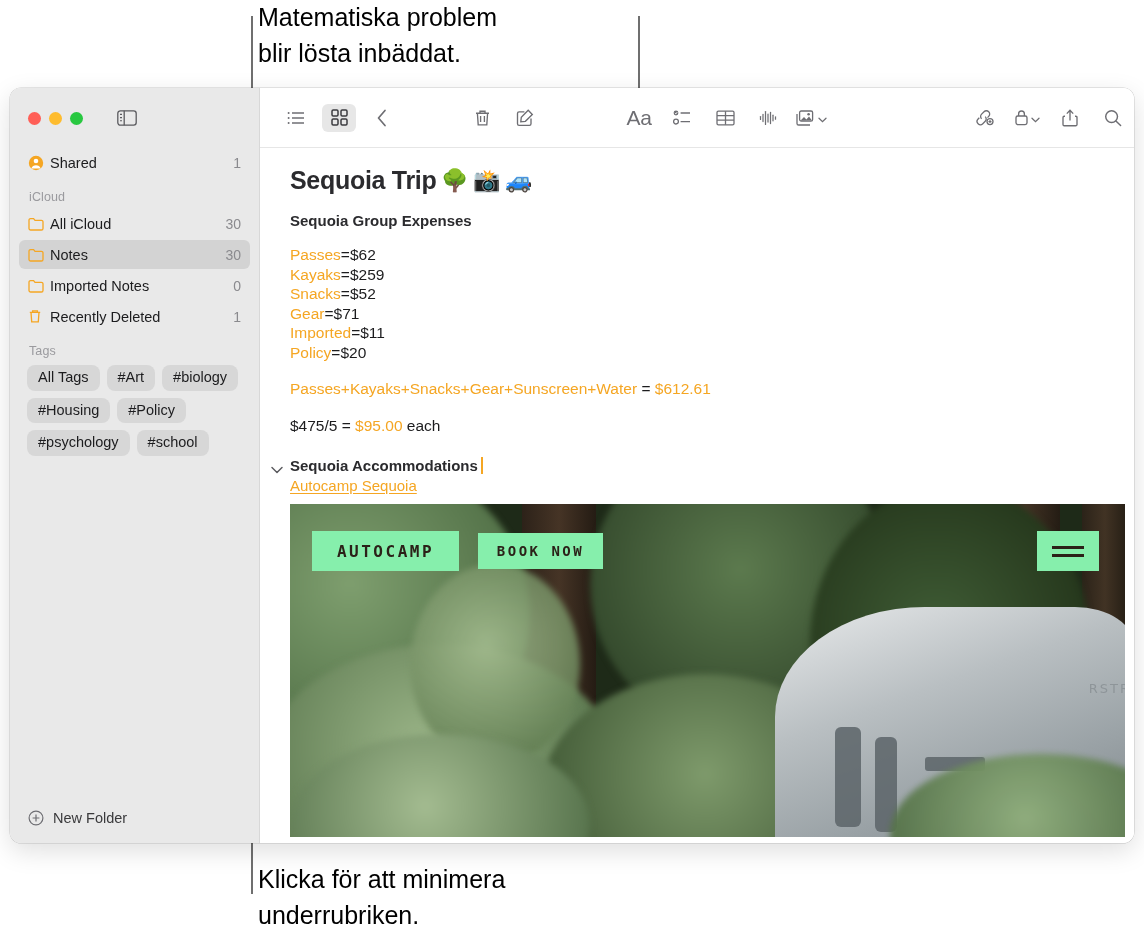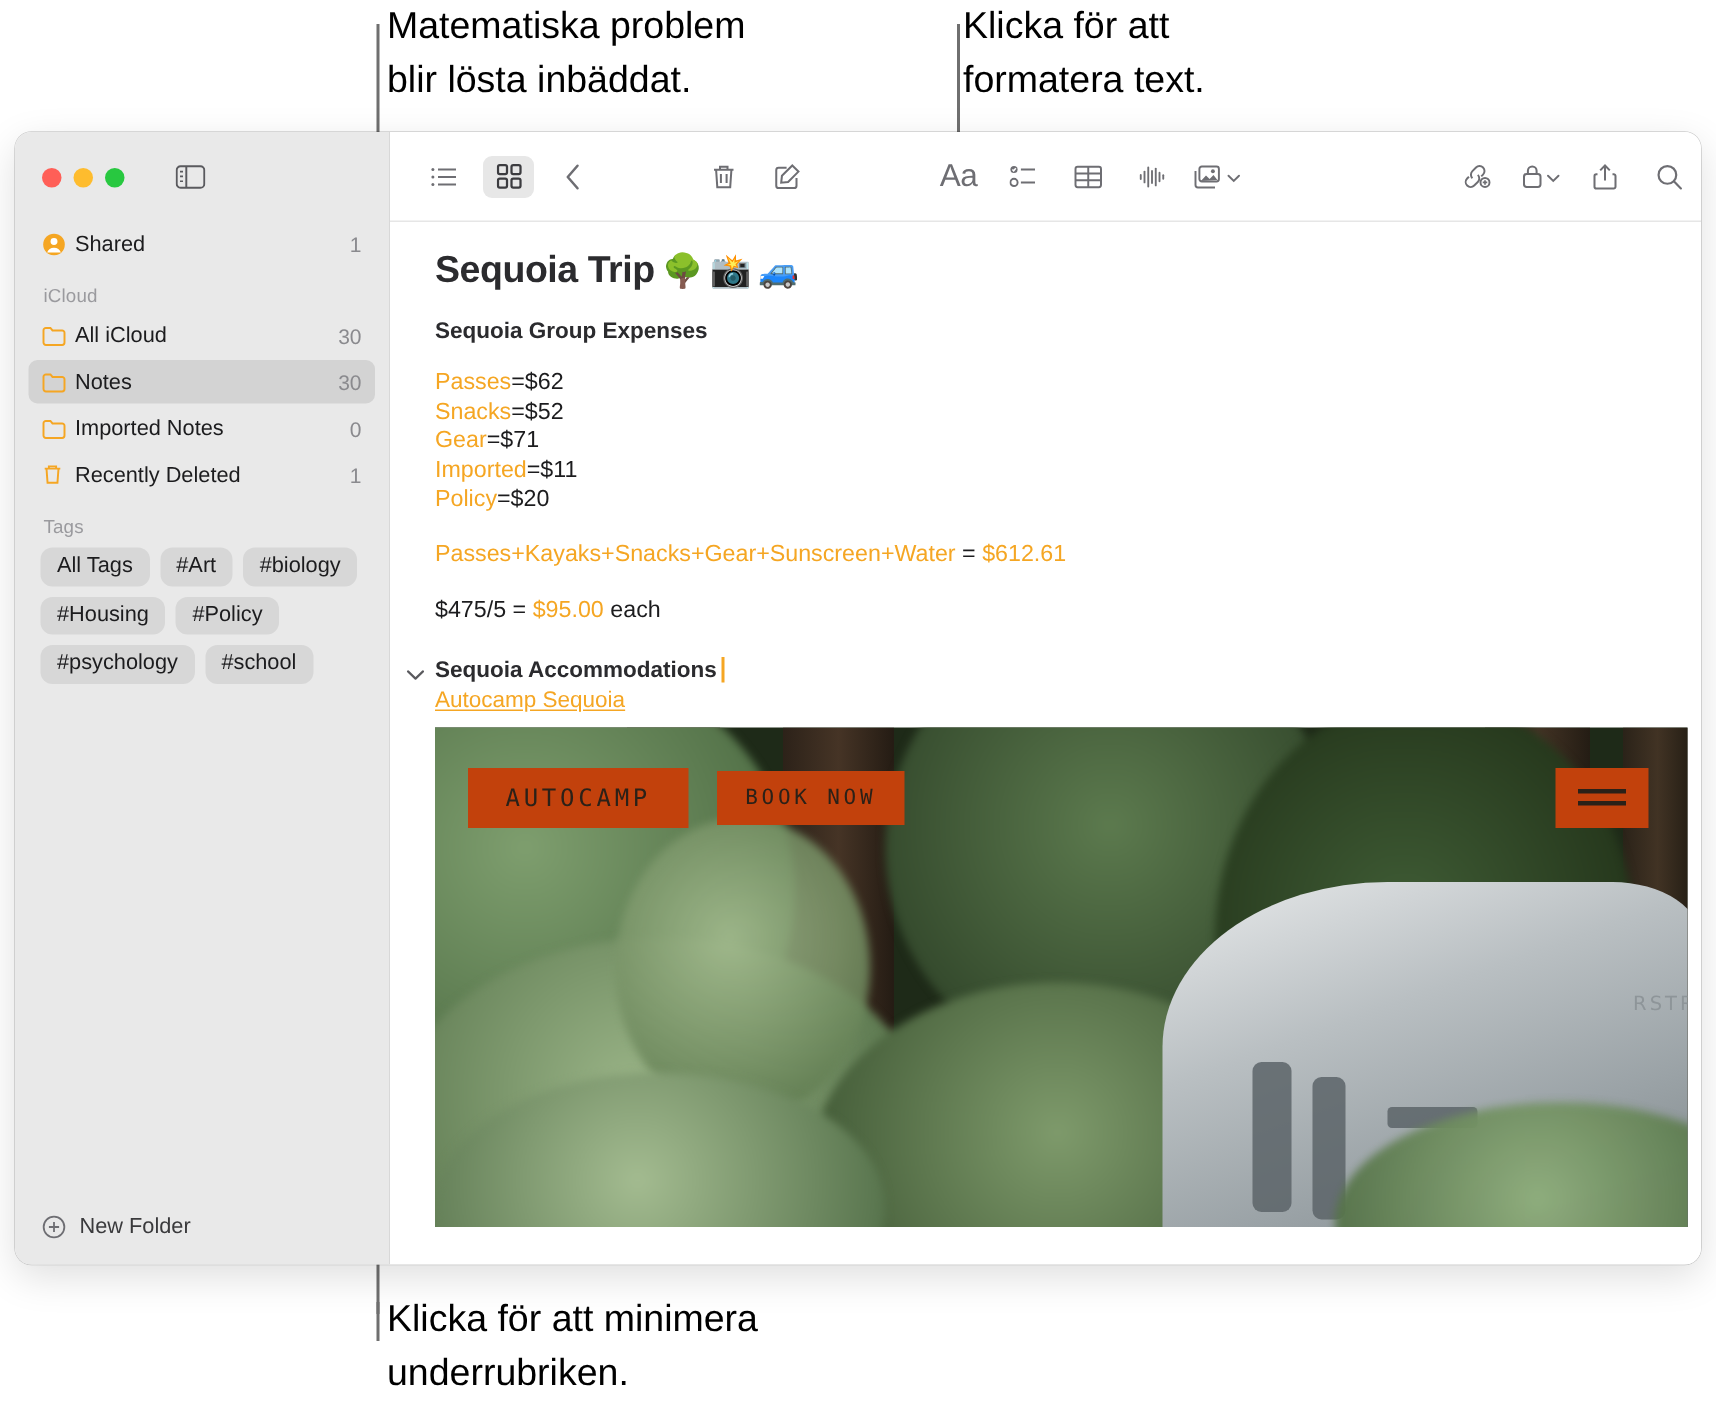--- a/index.html
+++ b/index.html
@@ -170,24 +170,24 @@
   .photo .trunk {
     position: absolute; top: 0; height: 100%;
     background: linear-gradient(90deg,#2e2119,#4a3527,#251a13);
   }
   .photo .canopy {
     position: absolute; border-radius: 50%;
     filter: blur(3px);
   }
   .badge {
     position: absolute;
-    background: #c2410c;
+    background: #86efac;
     display: flex; align-items: center; justify-content: center;
     font-family: "DejaVu Sans Mono", monospace;
-    font-weight: normal; color: #2b2118;
+    font-weight: bold; color: #2b2118;
     letter-spacing: 2.5px;
   }
   .badge-logo { left: 22px; top: 27px; width: 147px; height: 40px; font-size: 16px; }
   .badge-book { left: 188px; top: 29px; width: 125px; height: 36px; font-size: 14px; }
   .badge-menu { right: 26px; top: 27px; width: 62px; height: 40px; flex-direction: column; gap: 5px; }
   .hb { width: 32px; height: 3px; background: #2b2118; }
 
   .trailer {
     position: absolute; right: -10px; bottom: 0;
     width: 360px; height: 230px;
@@ -205,22 +205,20 @@
     font-size: 13px; color: #8e9599; letter-spacing: 2px;
   }
 </style>
 </head>
 <body>
 
 <div class="stage">
 
   <div class="callout co-math">Matematiska problem
 blir lösta inbäddat.</div>
-  <div class="callout co-format">Klicka för att
-formatera text.</div>
   <div class="callout co-min">Klicka för att minimera
 underrubriken.</div>
 
   <div class="leader leader-v" style="left:251px; top:16px; height:376px;"></div>
   <div class="leader leader-h" style="left:251px; top:391px; width:22px;"></div>
   <div class="leader leader-v" style="left:638px; top:16px; height:92px;"></div>
   <div class="leader leader-v" style="left:251px; top:468px; height:408px;"></div>
   <div class="leader leader-h" style="left:251px; top:468px; width:14px;"></div>
   <div class="leader leader-v" style="left:251px; top:868px; height:26px;"></div>
 
@@ -457,20 +455,23 @@
           <span class="emoji">🚙</span>
         </div>
 
         <div class="note-sub">Sequoia Group Expenses</div>
 
         <div class="math-list">
           <div>
             <span class="v">Passes</span><span>=$62</span>
           </div>
           <div>
+            <span class="v">Kayaks</span><span>=$259</span>
+          </div>
+          <div>
             <span class="v">Snacks</span><span>=$52</span>
           </div>
           <div>
             <span class="v">Gear</span><span>=$71</span>
           </div>
           <div>
             <span class="v">Imported</span><span>=$11</span>
           </div>
           <div>
             <span class="v">Policy</span><span>=$20</span>

